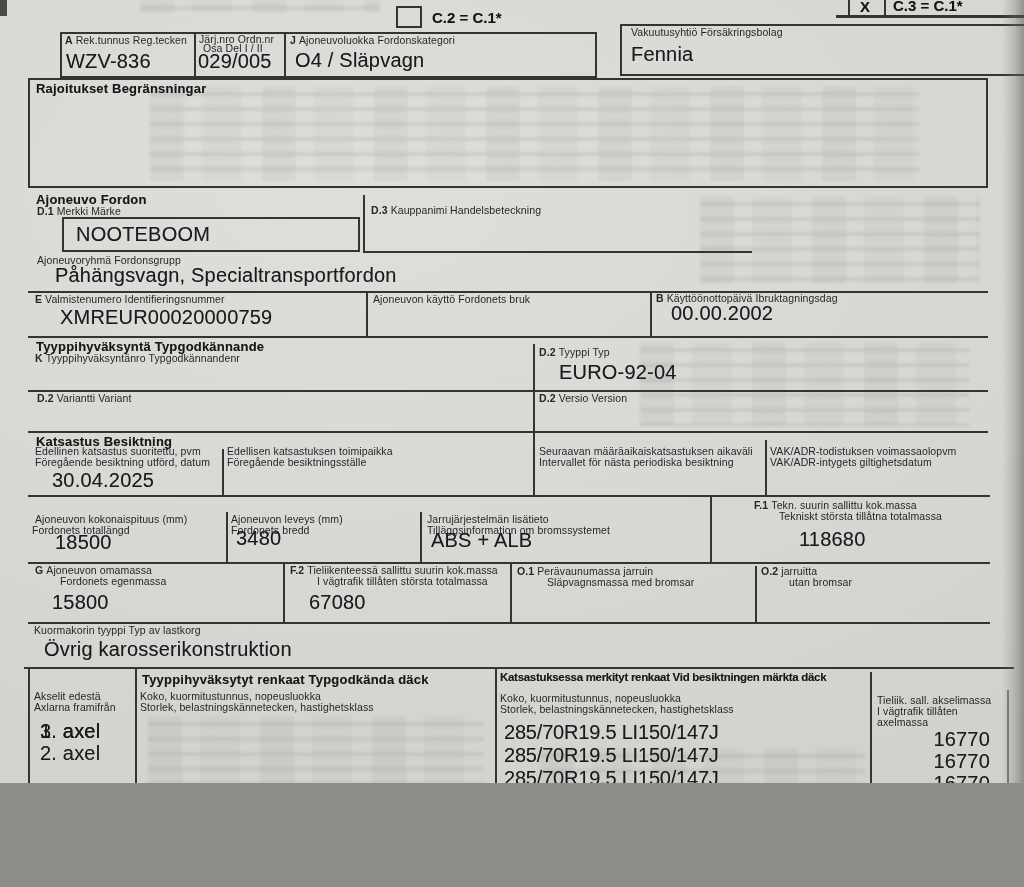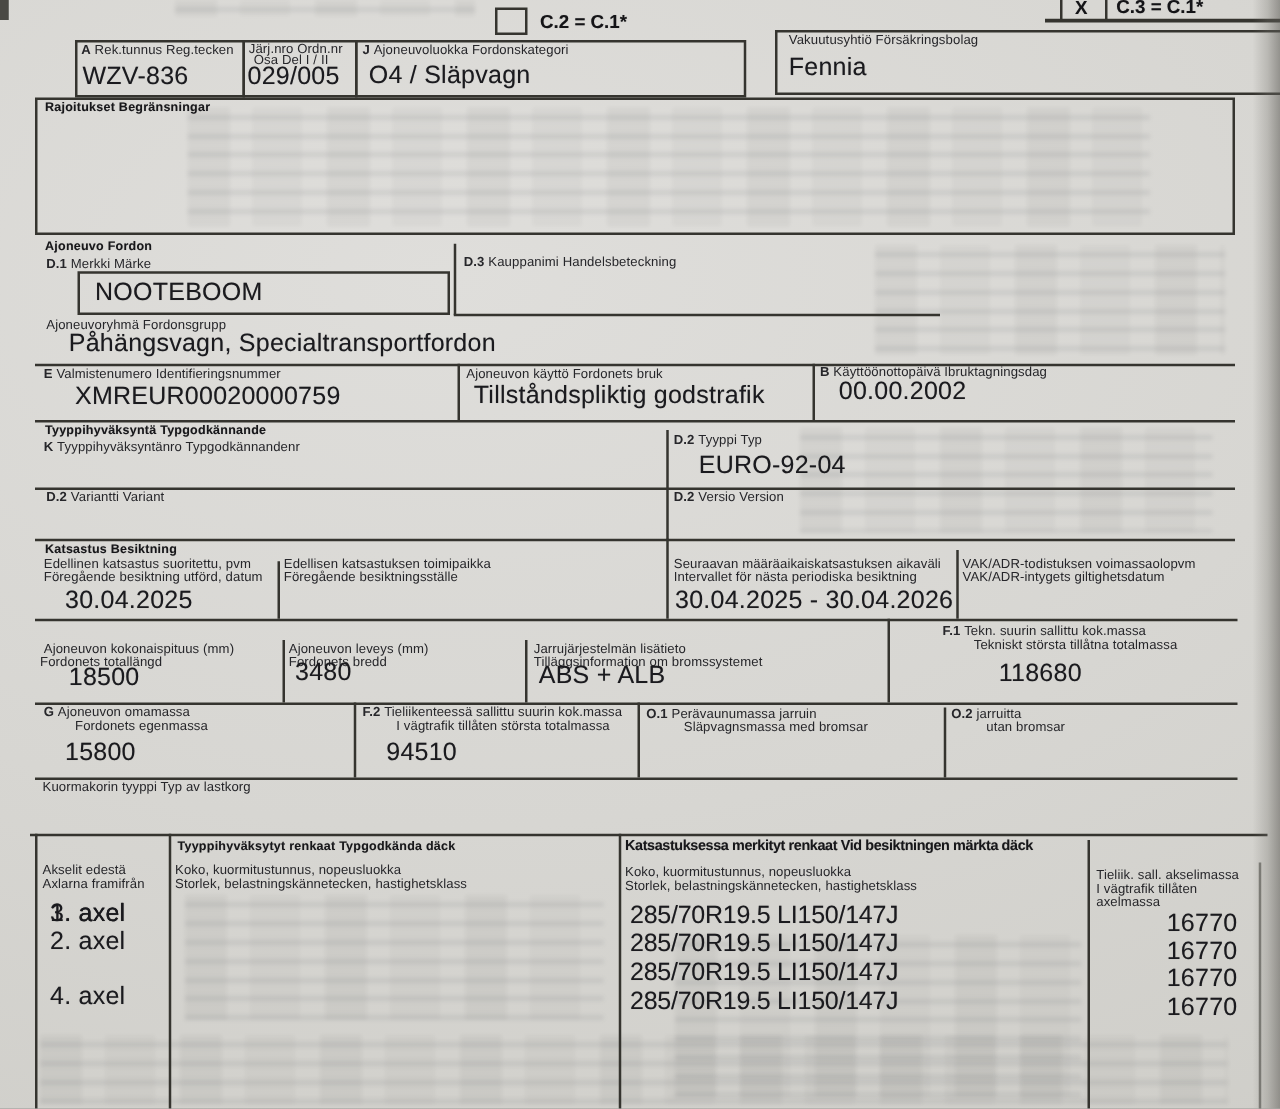--- a/index.html
+++ b/index.html
@@ -1,26 +1,26 @@
 <!DOCTYPE html>
 <html><head>
 <meta charset="utf-8">
 <style>
   *{box-sizing:border-box;margin:0;padding:0}
   html,body{width:1024px;background:#8e8d8a;font-family:"Liberation Sans",sans-serif}
-  .sheet{position:relative;width:1024px;height:887px;overflow:hidden;
+  .sheet{position:relative;width:1024px;height:783px;overflow:hidden;
     background:radial-gradient(1300px 800px at 35% 25%, #dfdedb 0%, #d7d6d2 55%, #cfcec9 100%);
     color:#1b1b1d}
   .hl,.vl{position:absolute;background:#35342f}
   .hl{height:2px}
   .vl{width:2px}
   .box{position:absolute;border:2px solid #35342f}
   .lbl{position:absolute;font-size:10.5px;line-height:1.12;color:#26262a;white-space:nowrap;letter-spacing:.1px}
   .lbl .k{font-weight:700;margin-right:3px}
-  .sec{position:absolute;font-size:10px;font-weight:700;letter-spacing:.2px;color:#17171a;white-space:nowrap;
+  .sec{position:absolute;font-size:13px;font-weight:700;letter-spacing:.2px;color:#17171a;white-space:nowrap;
     text-shadow:0 0 .6px rgba(30,30,30,.35)}
   .val{position:absolute;font-size:20px;color:#1a1a1e;white-space:nowrap;letter-spacing:.2px;
     text-shadow:0 0 .6px rgba(30,30,30,.35)}
   .chk{position:absolute;font-size:15px;font-weight:700;white-space:nowrap;color:#141417;
     text-shadow:0 0 .6px rgba(30,30,30,.35)}
   .ghost{position:absolute;opacity:.38;filter:blur(1.6px);pointer-events:none;
     background:
       repeating-linear-gradient(90deg, rgba(0,0,0,.10) 0 34px, rgba(0,0,0,0) 34px 52px, rgba(0,0,0,.07) 52px 92px, rgba(0,0,0,0) 92px 112px),
       repeating-linear-gradient(180deg, rgba(255,255,255,0) 0 6px, rgba(104,108,114,.34) 6px 10px, rgba(255,255,255,0) 10px 15px)}
   .edge-right{position:absolute;right:0;top:0;width:22px;height:887px;
@@ -80,21 +80,20 @@
   <div class="val" style="left:380px;top:222px"></div>
 
   <div class="lbl" style="left:37px;top:255px">Ajoneuvoryhmä  Fordonsgrupp</div>
   <div class="val" style="left:55px;top:264px">Påhängsvagn, Specialtransportfordon</div>
   <div class="hl" style="left:28px;top:291px;width:960px"></div>
 
   <div class="lbl" style="left:35px;top:294px"><span class="k">E</span><span>Valmistenumero  Identifieringsnummer</span></div>
   <div class="val" style="left:60px;top:306px">XMREUR00020000759</div>
   <div class="vl" style="left:366px;top:291px;height:45px"></div>
   <div class="lbl" style="left:373px;top:294px">Ajoneuvon käyttö  Fordonets bruk</div>
-  <div class="val" style="left:379px;top:305px">Tillståndspliktig godstrafik</div>
   <div class="vl" style="left:650px;top:291px;height:45px"></div>
   <div class="lbl" style="left:656px;top:293px"><span class="k">B</span><span>Käyttöönottopäivä  Ibruktagningsdag</span></div>
   <div class="val" style="left:671px;top:302px">00.00.2002</div>
   <div class="hl" style="left:28px;top:336px;width:960px"></div>
 
   <div class="sec" style="left:36px;top:339px">Tyyppihyväksyntä  Typgodkännande</div>
   <div class="lbl" style="left:35px;top:353px"><span class="k">K</span><span>Tyyppihyväksyntänro  Typgodkännandenr</span></div>
   <div class="vl" style="left:533px;top:344px;height:88px"></div>
   <div class="lbl" style="left:539px;top:347px"><span class="k">D.2</span><span>Tyyppi  Typ</span></div>
   <div class="val" style="left:559px;top:361px">EURO-92-04</div>
@@ -106,21 +105,20 @@
   <div class="sec" style="left:36px;top:434px">Katsastus  Besiktning</div>
   <div class="lbl" style="left:35px;top:446px">Edellinen katsastus suoritettu, pvm</div>
   <div class="lbl" style="left:35px;top:457px">Föregående besiktning utförd, datum</div>
   <div class="val" style="left:52px;top:469px">30.04.2025</div>
   <div class="vl" style="left:222px;top:449px;height:46px"></div>
   <div class="lbl" style="left:227px;top:446px">Edellisen katsastuksen toimipaikka</div>
   <div class="lbl" style="left:227px;top:457px">Föregående besiktningsställe</div>
   <div class="vl" style="left:533px;top:431px;height:64px"></div>
   <div class="lbl" style="left:539px;top:446px">Seuraavan määräaikaiskatsastuksen aikaväli</div>
   <div class="lbl" style="left:539px;top:457px">Intervallet för nästa periodiska besiktning</div>
-  <div class="val" style="left:540px;top:469px">30.04.2025 - 30.04.2026</div>
   <div class="vl" style="left:765px;top:440px;height:55px"></div>
   <div class="lbl" style="left:770px;top:446px">VAK/ADR-todistuksen voimassaolopvm</div>
   <div class="lbl" style="left:770px;top:457px">VAK/ADR-intygets giltighetsdatum</div>
   <div class="hl" style="left:28px;top:495px;width:962px"></div>
 
   <div class="lbl" style="left:35px;top:514px">Ajoneuvon kokonaispituus (mm)</div>
   <div class="lbl" style="left:32px;top:525px">Fordonets totallängd</div>
   <div class="val" style="left:55px;top:531px">18500</div>
   <div class="vl" style="left:226px;top:512px;height:50px"></div>
   <div class="lbl" style="left:231px;top:514px">Ajoneuvon leveys (mm)</div>
@@ -135,30 +133,31 @@
   <div class="lbl" style="left:779px;top:511px">Tekniskt största tillåtna totalmassa</div>
   <div class="val" style="left:799px;top:528px">118680</div>
   <div class="hl" style="left:28px;top:562px;width:962px"></div>
 
   <div class="lbl" style="left:35px;top:565px"><span class="k">G</span><span>Ajoneuvon omamassa</span></div>
   <div class="lbl" style="left:60px;top:576px">Fordonets egenmassa</div>
   <div class="val" style="left:52px;top:591px">15800</div>
   <div class="vl" style="left:283px;top:562px;height:60px"></div>
   <div class="lbl" style="left:290px;top:565px"><span class="k">F.2</span><span>Tieliikenteessä sallittu suurin kok.massa</span></div>
   <div class="lbl" style="left:317px;top:576px">I vägtrafik tillåten största totalmassa</div>
-  <div class="val" style="left:309px;top:591px">94510</div>
+  <div class="val" style="left:309px;top:591px">67080</div>
   <div class="vl" style="left:510px;top:562px;height:60px"></div>
   <div class="lbl" style="left:517px;top:566px"><span class="k">O.1</span><span>Perävaunumassa jarruin</span></div>
   <div class="lbl" style="left:547px;top:577px">Släpvagnsmassa med bromsar</div>
   <div class="vl" style="left:755px;top:566px;height:56px"></div>
   <div class="lbl" style="left:761px;top:566px"><span class="k">O.2</span><span>jarruitta</span></div>
   <div class="lbl" style="left:789px;top:577px">utan bromsar</div>
   <div class="hl" style="left:28px;top:622px;width:962px"></div>
 
   <div class="lbl" style="left:34px;top:625px">Kuormakorin tyyppi  Typ av lastkorg</div>
+  <div class="val" style="left:44px;top:638px">Övrig karosserikonstruktion</div>
 
   <div class="hl" style="left:24px;top:667px;width:990px"></div>
   <div class="vl" style="left:28px;top:667px;height:220px"></div>
   <div class="vl" style="left:135px;top:667px;height:220px"></div>
   <div class="vl" style="left:495px;top:667px;height:220px"></div>
   <div class="vl" style="left:870px;top:672px;height:215px"></div>
   <div class="vl light" style="left:1007px;top:690px;height:197px"></div>
 
   <div class="lbl" style="left:34px;top:691px">Akselit edestä</div>
   <div class="lbl" style="left:34px;top:702px">Axlarna framifrån</div>

